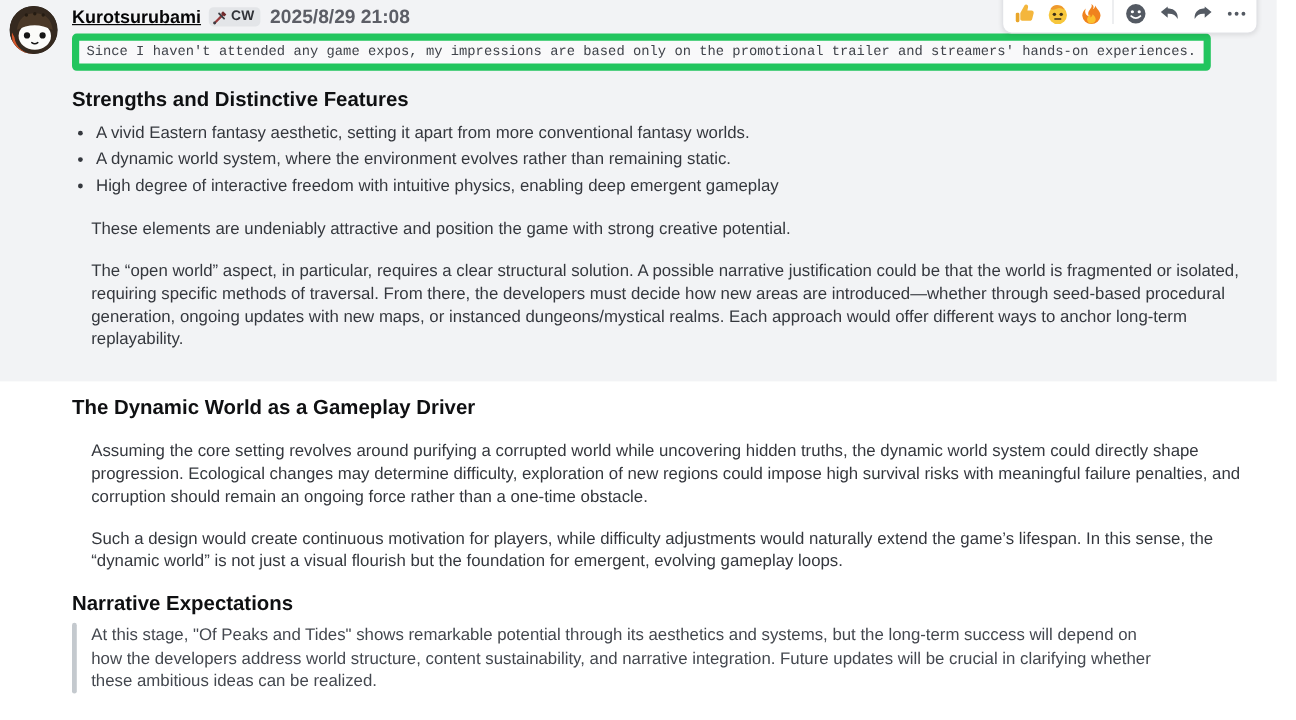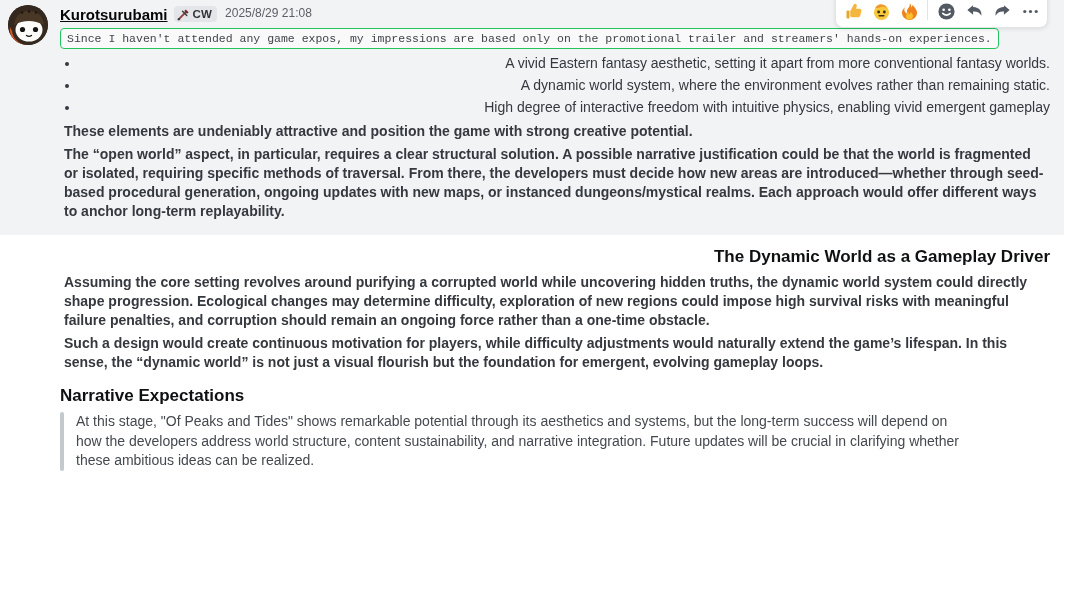--- a/index.html
+++ b/index.html
@@ -13,32 +13,32 @@
 
   .message{position:relative;padding-left:60px;padding-right:14px;}
   .msg-hovered{background:#f2f3f5;padding-top:6px;padding-bottom:10px;}
   .msg-plain{background:#ffffff;padding-top:2px;padding-bottom:4px;}
 
   .avatar{position:absolute;left:8px;top:5px;width:40px;height:40px;border-radius:50%;overflow:hidden;background:#2f2721;}
   .msg-header{display:flex;align-items:flex-start;gap:6px;height:19px;}
   .username{font-weight:bold;font-size:15px;color:#060607;text-decoration:underline;cursor:pointer;}
   .tag-pill{display:inline-flex;align-items:center;gap:3px;background:#e3e5e8;border-radius:4px;height:16px;padding:0 5px 0 3px;}
   .tag-label{font-size:11.5px;font-weight:bold;color:#313338;letter-spacing:.2px;}
-  .timestamp{font-size:12px;color:#5c5e66;margin-left:2px;}
+  .timestamp{font-size:16px;color:#5c5e66;margin-left:2px;font-weight:bold;}
 
   .codeline{display:inline-block;margin-top:3px;font-family:"Liberation Mono","DejaVu Sans Mono",monospace;
-    font-size:11.5px;color:#40444b;background:#f9f9fa;border:1px solid #22c55e;border-radius:4px;
+    font-size:11.5px;color:#40444b;background:#f9f9fa;border:6px solid #22c55e;border-radius:4px;
     padding:3px 6px;white-space:nowrap;line-height:13px;}
 
   .md-h{font-size:17px;font-weight:bold;color:#0f1012;margin:14px 0 6px 0;}
-  .md-p{font-size:14px;line-height:19px;color:#35383e;margin:4px;max-width:1002px;font-weight:bold;}
+  .md-p{font-size:14px;line-height:19px;color:#35383e;margin:16px;max-width:1002px;}
   .md-ul{margin:3px 0;padding-left:20px;}
-  .md-li{font-size:14px;line-height:22px;color:#35383e;text-align:right;}
+  .md-li{font-size:14px;line-height:22px;color:#35383e;}
 
-  .msg-plain .md-h:first-child{margin-top:10px;text-align:right;}
+  .msg-plain .md-h:first-child{margin-top:10px;}
 
   .quote{display:flex;gap:12px;margin-top:6px;}
   .quote-bar{flex:none;width:4px;border-radius:2px;background:#c4c9ce;}
   .quote-text{font-size:14px;line-height:19.5px;color:#44484f;max-width:884px;}
 
   .hover-toolbar{position:absolute;top:-14px;right:16px;height:38px;background:#ffffff;
     border:1px solid #e2e3e7;border-radius:8px;box-shadow:0 1px 4px rgba(0,0,0,.10);
     display:flex;align-items:center;padding:1px 3px;}
   .tb-btn{width:28px;height:32px;display:flex;align-items:flex-end;justify-content:center;
     padding-bottom:4px;border-radius:4px;cursor:pointer;}
@@ -75,25 +75,26 @@
           <path d="M6 3.5 L10.5 8" stroke="#3c3f45" stroke-width="1.6" stroke-linecap="round"></path>
           <circle cx="2" cy="12" r="1.3" fill="#3c3f45"></circle>
         </svg>
         <span class="tag-label">CW</span>
       </span>
       <span class="timestamp">2025/8/29 21:08</span>
     </div>
 
     <div class="codeline">Since I haven't attended any game expos, my impressions are based only on the promotional trailer and streamers' hands-on experiences.</div>
 
+    <div class="md-h">Strengths and Distinctive Features</div>
 
     <ul class="md-ul">
       <li class="md-li">A vivid Eastern fantasy aesthetic, setting it apart from more conventional fantasy worlds.</li>
       <li class="md-li">A dynamic world system, where the environment evolves rather than remaining static.</li>
-      <li class="md-li">High degree of interactive freedom with intuitive physics, enabling vivid emergent gameplay</li>
+      <li class="md-li">High degree of interactive freedom with intuitive physics, enabling deep emergent gameplay</li>
     </ul>
 
     <p class="md-p">These elements are undeniably attractive and position the game with strong creative potential.</p>
 
     <p class="md-p">The “open world” aspect, in particular, requires a clear structural solution. A possible narrative justification could be that the world is fragmented or isolated, requiring specific methods of traversal. From there, the developers must decide how new areas are introduced—whether through seed-based procedural generation, ongoing updates with new maps, or instanced dungeons/mystical realms. Each approach would offer different ways to anchor long-term replayability.</p>
 
     
     <div class="hover-toolbar">
       <div class="tb-btn">
         <svg width="19" height="19" viewBox="0 0 20 20">

